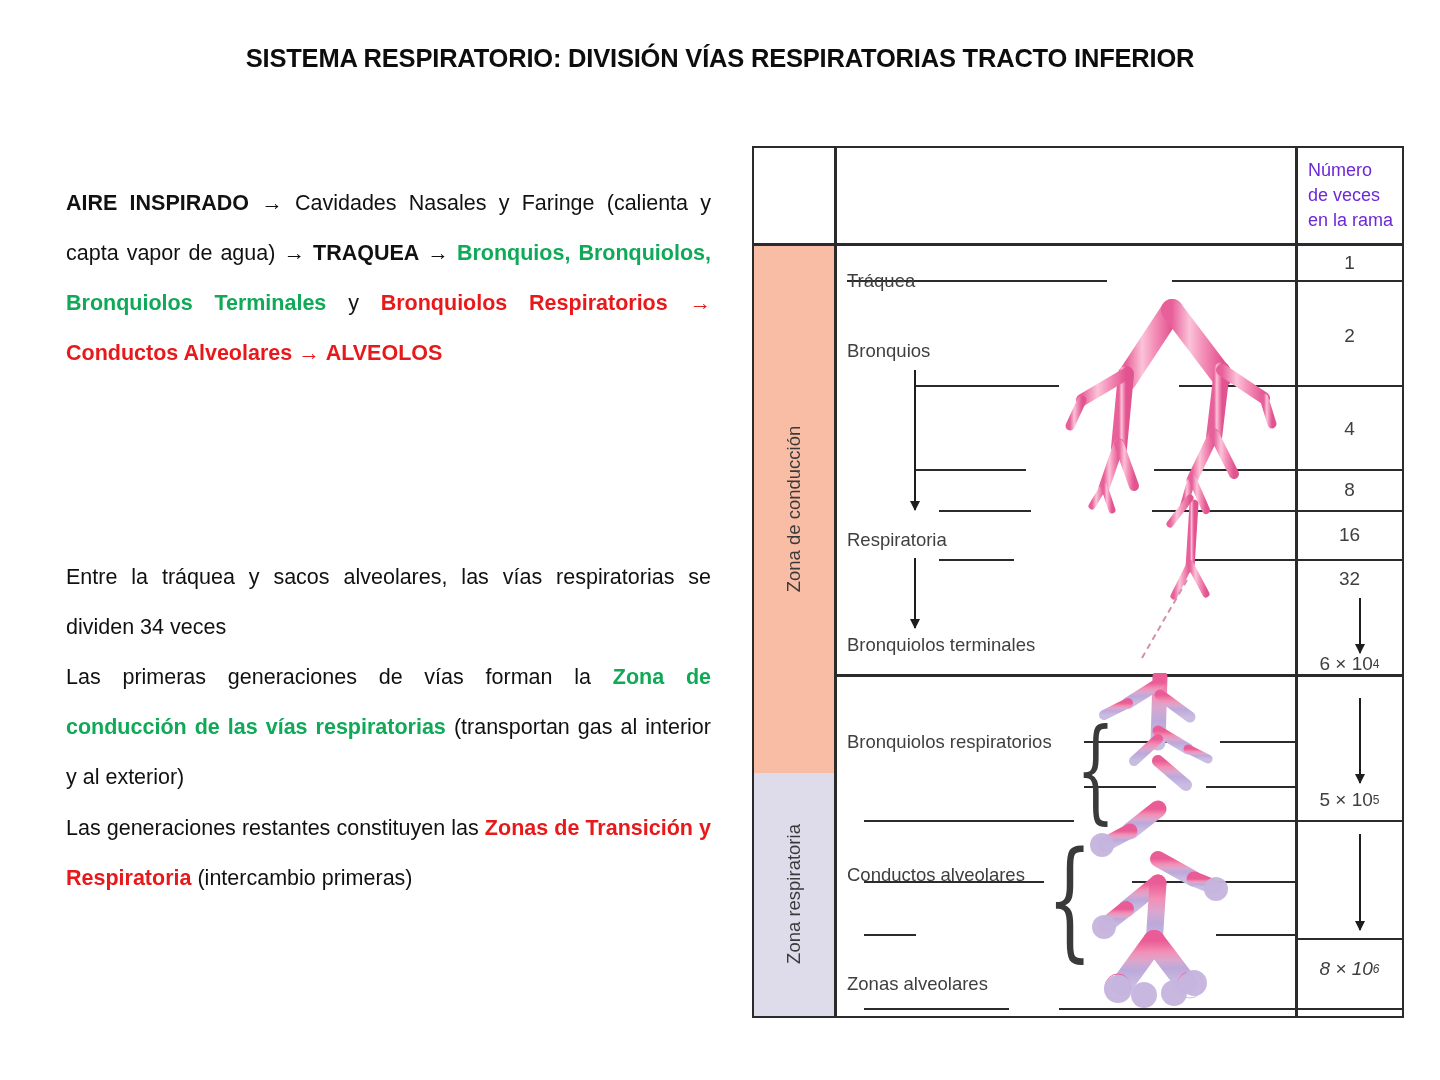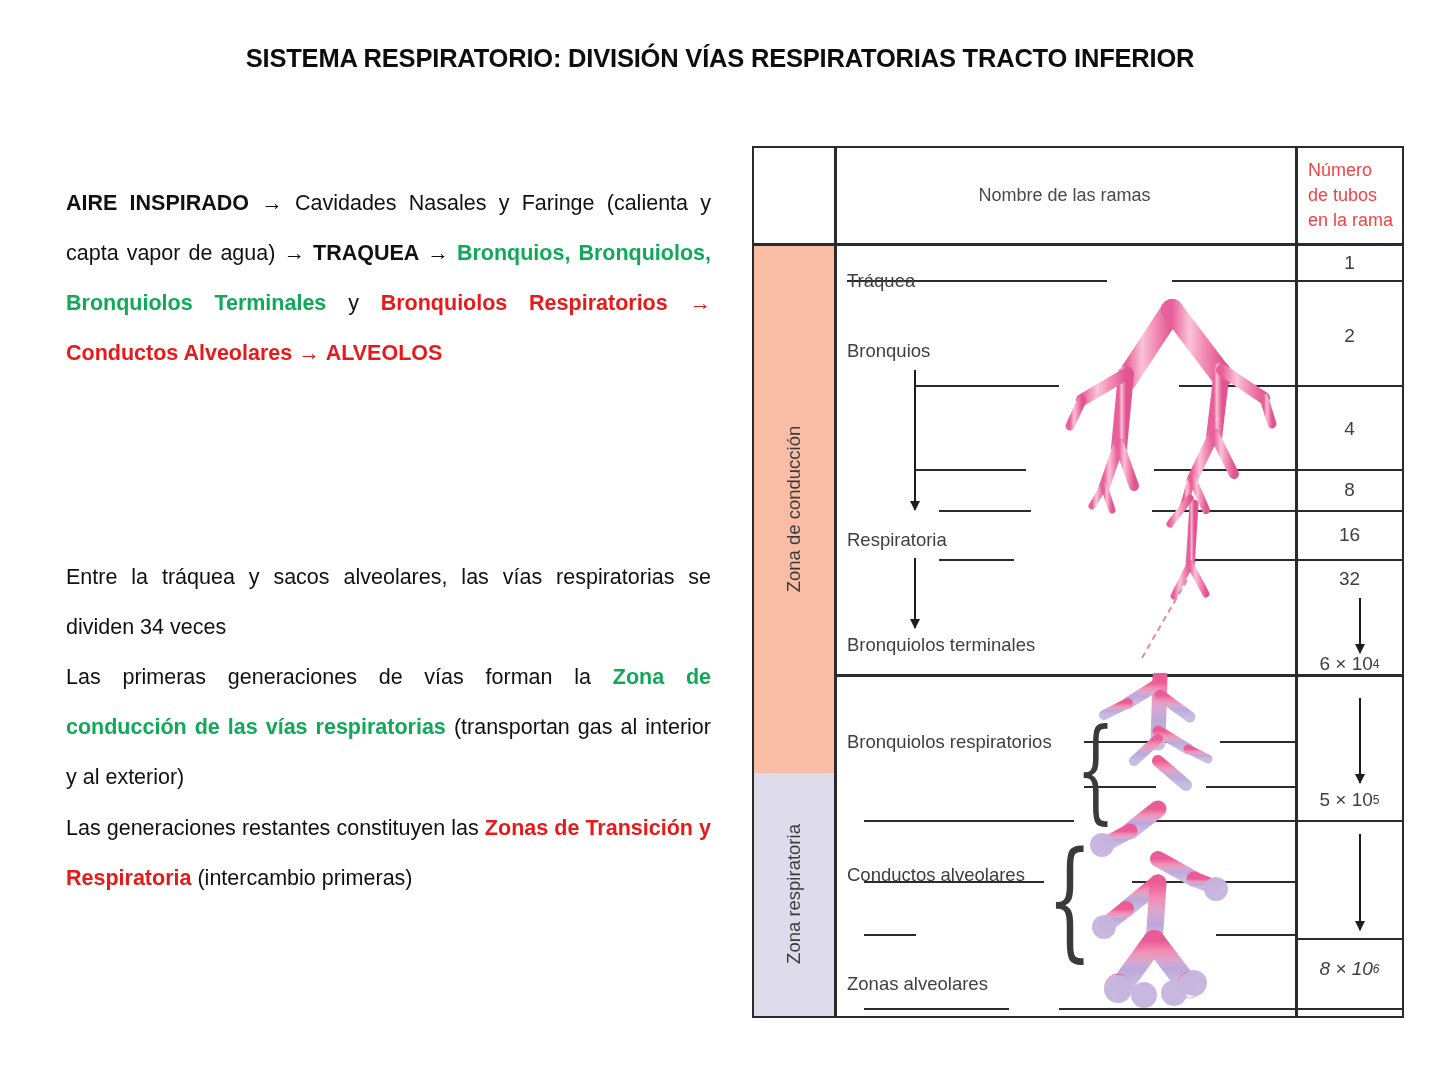--- a/index.html
+++ b/index.html
@@ -82,21 +82,21 @@
   }
   #hdr-ramas{
     position:absolute;left:80px;top:0;width:461px;height:95px;
     display:flex;align-items:center;justify-content:center;
     font-size:18px;color:#4a4a4a;
   }
   #hdr-tubos{
     position:absolute;left:543px;top:0;right:0;height:95px;
     display:flex;flex-direction:column;justify-content:center;
     padding-left:11px;box-sizing:border-box;
-    font-size:18px;line-height:25px;color:#ef4444;
+    font-size:18px;line-height:25px;color:#6d28d9;
   }
 
   
   .zone-band{
     position:absolute;left:0;width:80px;
     display:flex;align-items:center;justify-content:center;
   }
   #zone-conduccion{
     top:97.5px;height:527px;background:#F9BDA5;
   }
@@ -195,24 +195,23 @@
   <p class="para" style="margin:0"><span>Las  generaciones  restantes  constituyen  las</span> <span class="red">Zonas de Transición y Respiratoria</span> <span>(intercambio primeras)</span></p>
 </div>
 
 <div id="figure">
 
   <div class="vline" id="vline-1"></div>
   <div class="vline" id="vline-2"></div>
 
   <div id="header-row"></div>
   <div id="hline-header"></div>
-  <div id="hdr-ramas">Nombre de las ramas</div>
   <div id="hdr-tubos">
     <span>Número</span>
-    <span>de tubos</span>
+    <span>de veces</span>
     <span>en la rama</span>
   </div>
 
   <div class="zone-band" id="zone-conduccion">
     <span class="zone-label">Zona de conducción</span>
   </div>
   <div class="zone-band" id="zone-respiratoria">
     <span class="zone-label">Zona respiratoria</span>
   </div>
 

